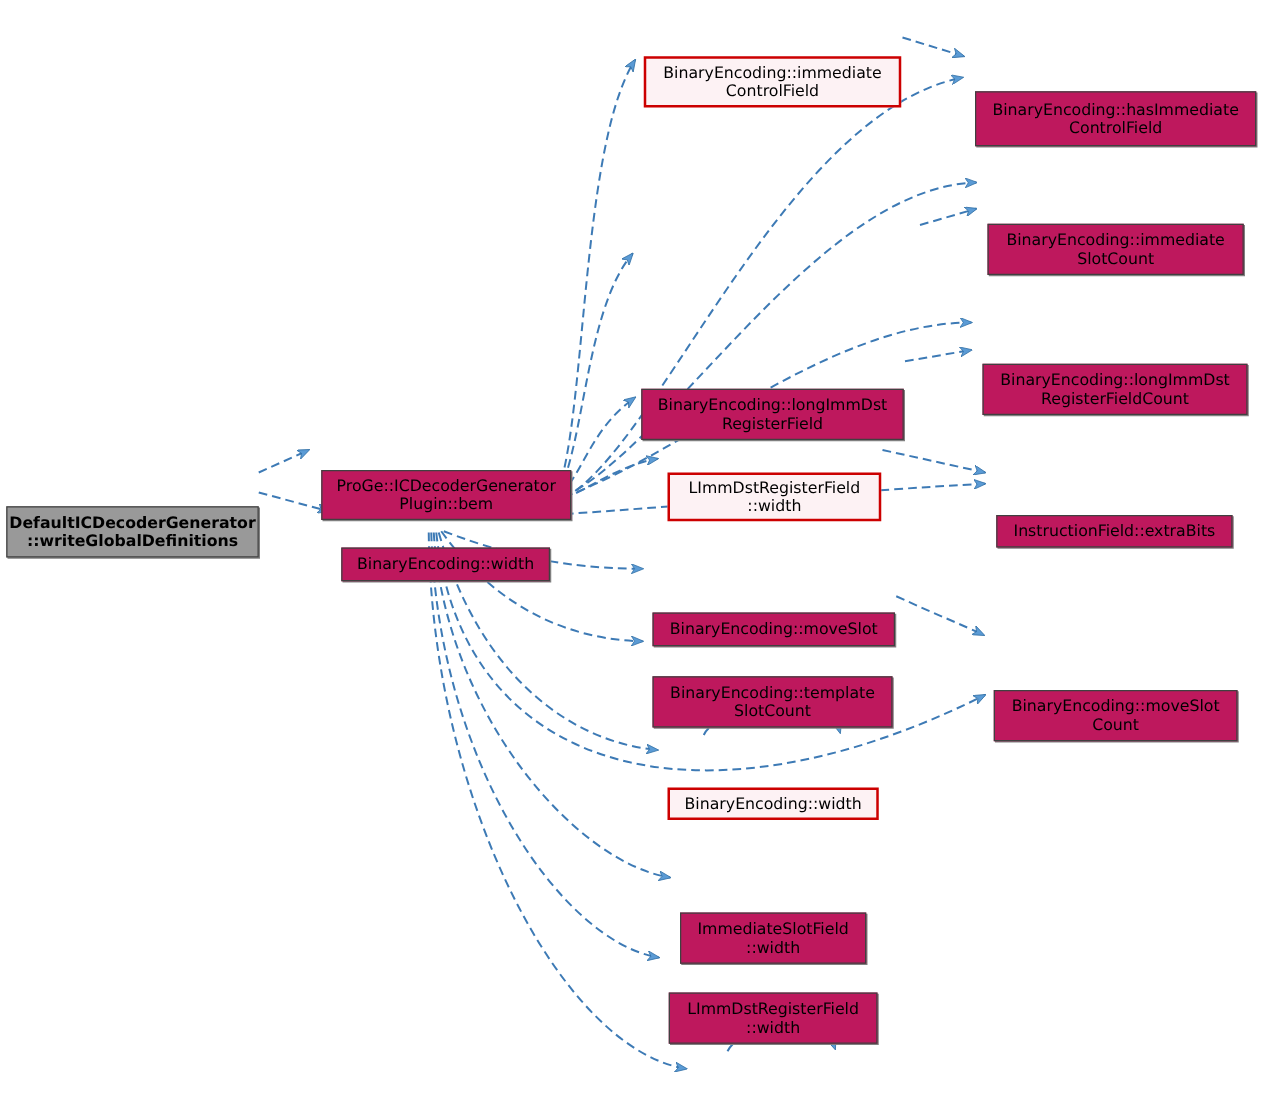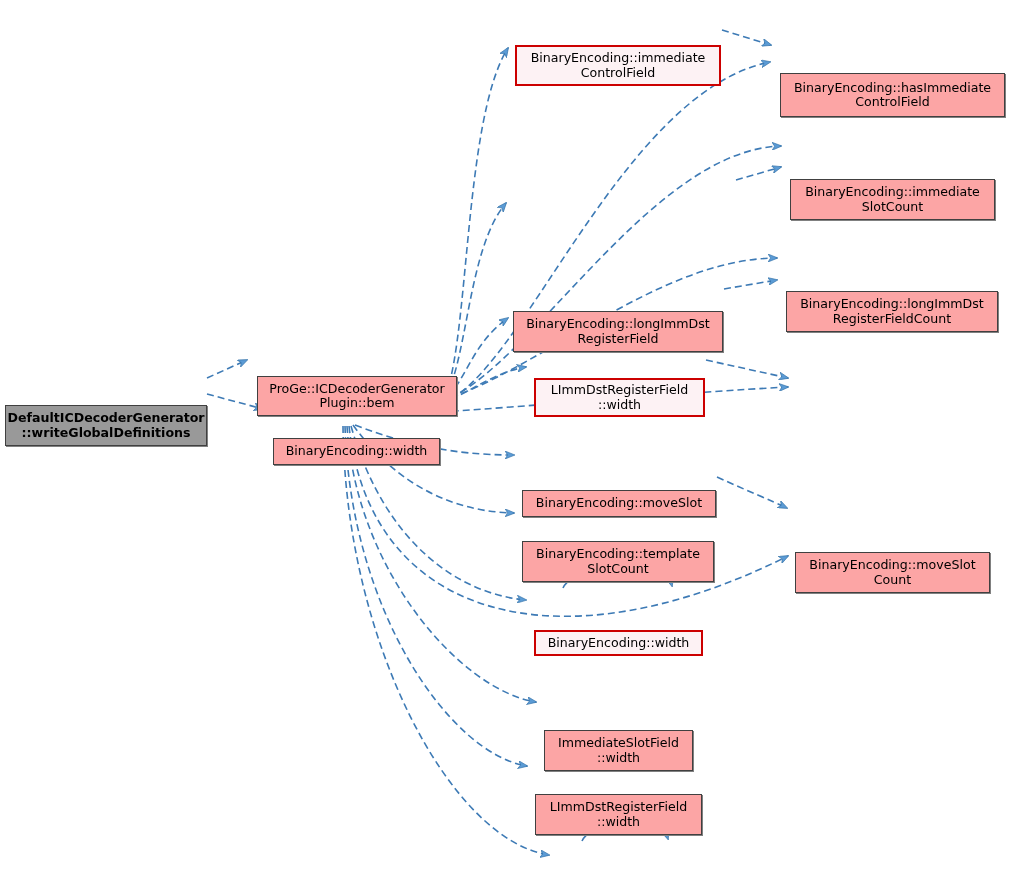--- a/index.html
+++ b/index.html
@@ -33,21 +33,21 @@
     text-align: center;
     line-height: 1.12;
     font-size: 12.6px;
     color: #000000;
     white-space: pre-line;
     padding: 1px 3px;
     z-index: 5;
     margin-top: 40px;
   }
   .node.plain {
-    background: #fca5a5;
+    background: #be185d;
     border: 1px solid #404040;
     box-shadow: 1px 1px 0 0 #808080;
   }
   .node.highlight {
     background: #fdf2f4;
     border: 2px solid #cc0000;
   }
   .node.root {
     background: #999999;
     border: 1px solid #404040;
@@ -108,20 +108,21 @@
   <div class="node plain" style="left: 780px; top: 33px; width: 225px; height: 44px;">BinaryEncoding::hasImmediate
 ControlField</div>
   <div class="node plain" style="left: 790px; top: 139px; width: 205px; height: 41px;">BinaryEncoding::immediate
 SlotCount</div>
   <div class="node plain" style="left: 513px; top: 271px; width: 210px; height: 41px;">BinaryEncoding::longImmDst
 RegisterField</div>
   <div class="node plain" style="left: 786px; top: 251px; width: 212px; height: 41px;">BinaryEncoding::longImmDst
 RegisterFieldCount</div>
   <div class="node highlight" style="left: 534px; top: 338px; width: 171px; height: 39px;">LImmDstRegisterField
 ::width</div>
+  <div class="node plain" style="left: 797px; top: 372px; width: 189px; height: 26px;">InstructionField::extraBits</div>
   <div class="node plain" style="left: 522px; top: 450px; width: 194px; height: 27px;">BinaryEncoding::moveSlot</div>
   <div class="node plain" style="left: 522px; top: 501px; width: 192px; height: 41px;">BinaryEncoding::template
 SlotCount</div>
   <div class="node plain" style="left: 795px; top: 512px; width: 195px; height: 41px;">BinaryEncoding::moveSlot
 Count</div>
   <div class="node highlight" style="left: 534px; top: 590px; width: 169px; height: 26px;">BinaryEncoding::width</div>
   <div class="node plain" style="left: 544px; top: 690px; width: 149px; height: 41px;">ImmediateSlotField
 ::width</div>
   <div class="node plain" style="left: 535px; top: 754px; width: 167px; height: 41px;">LImmDstRegisterField
 ::width</div>

